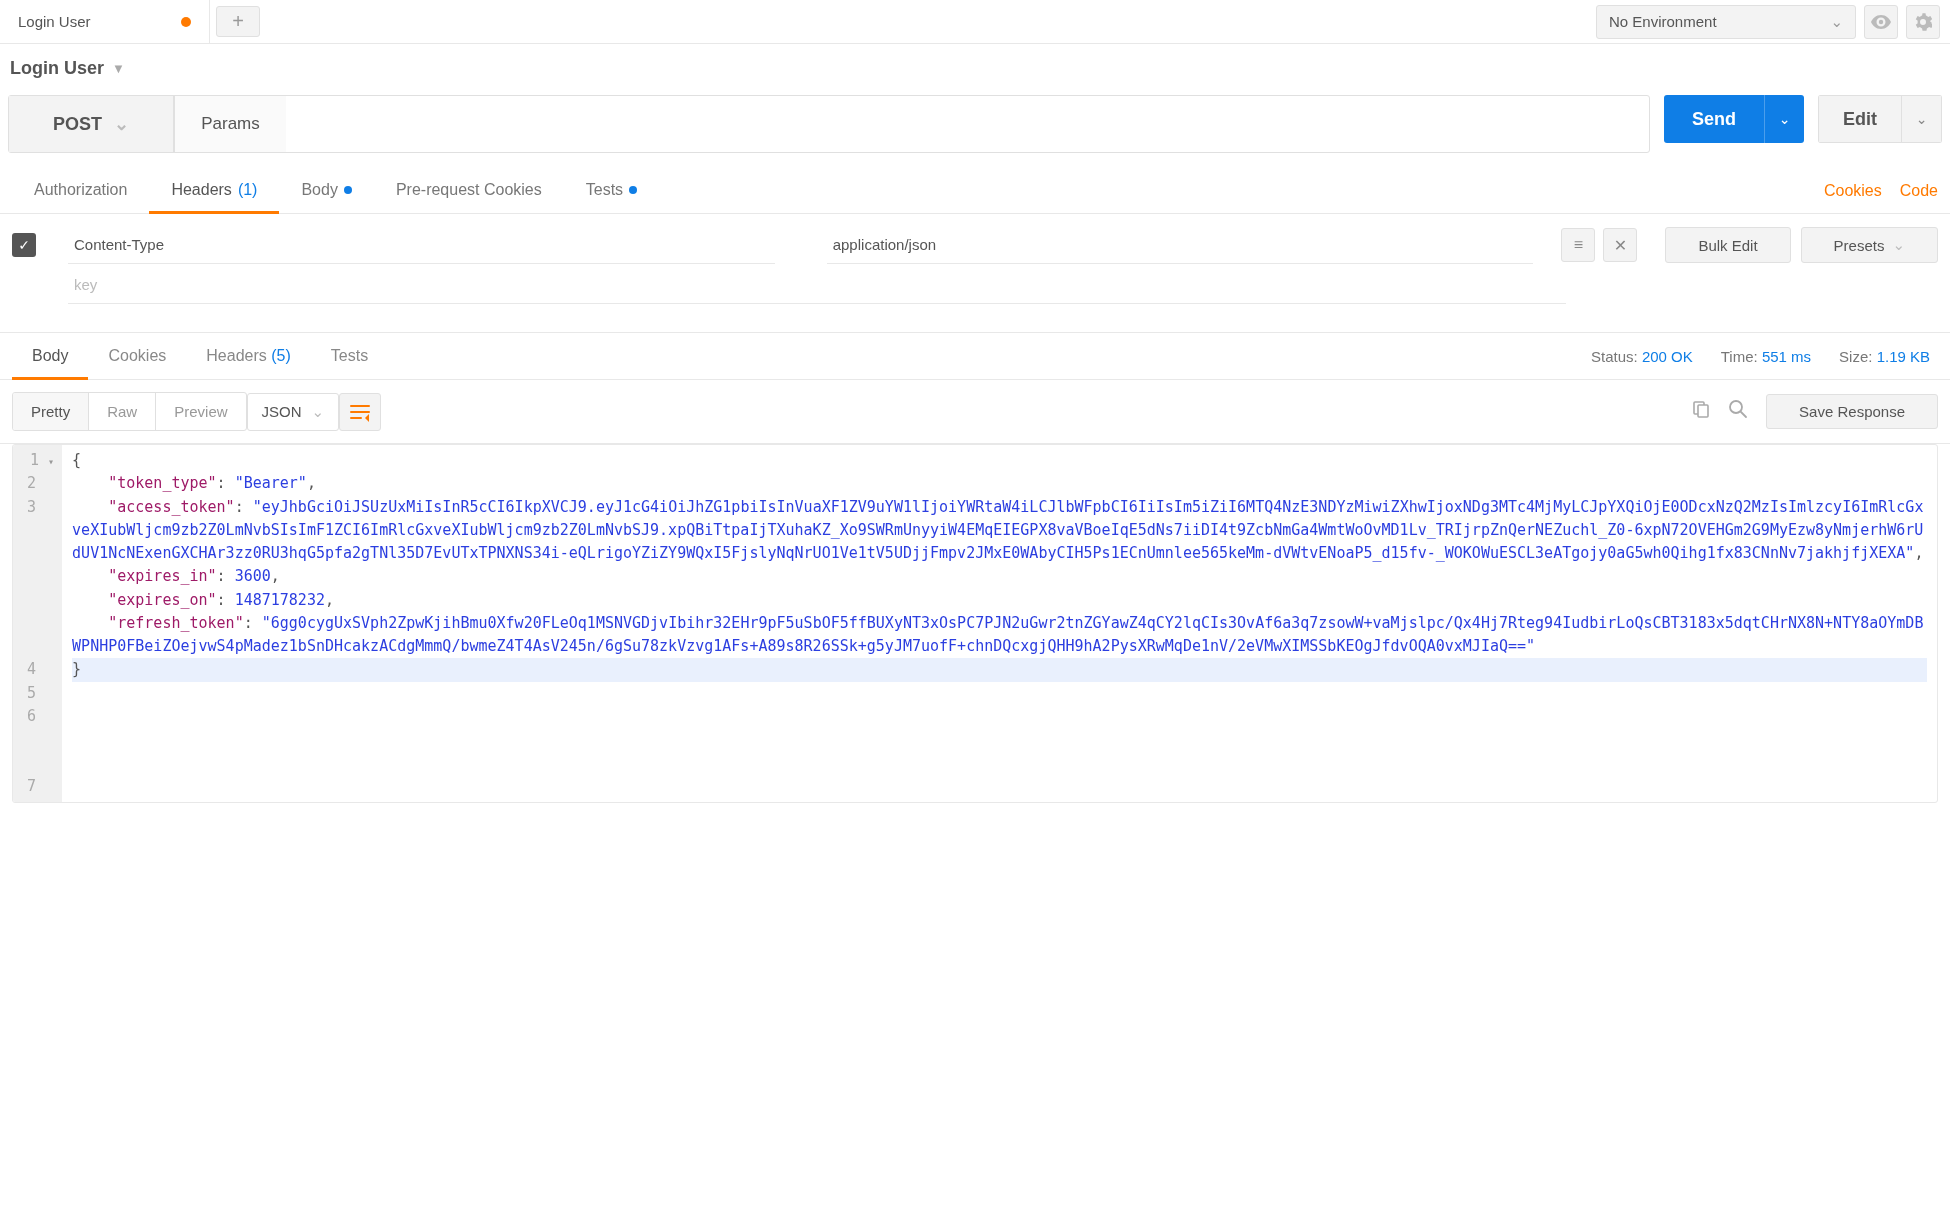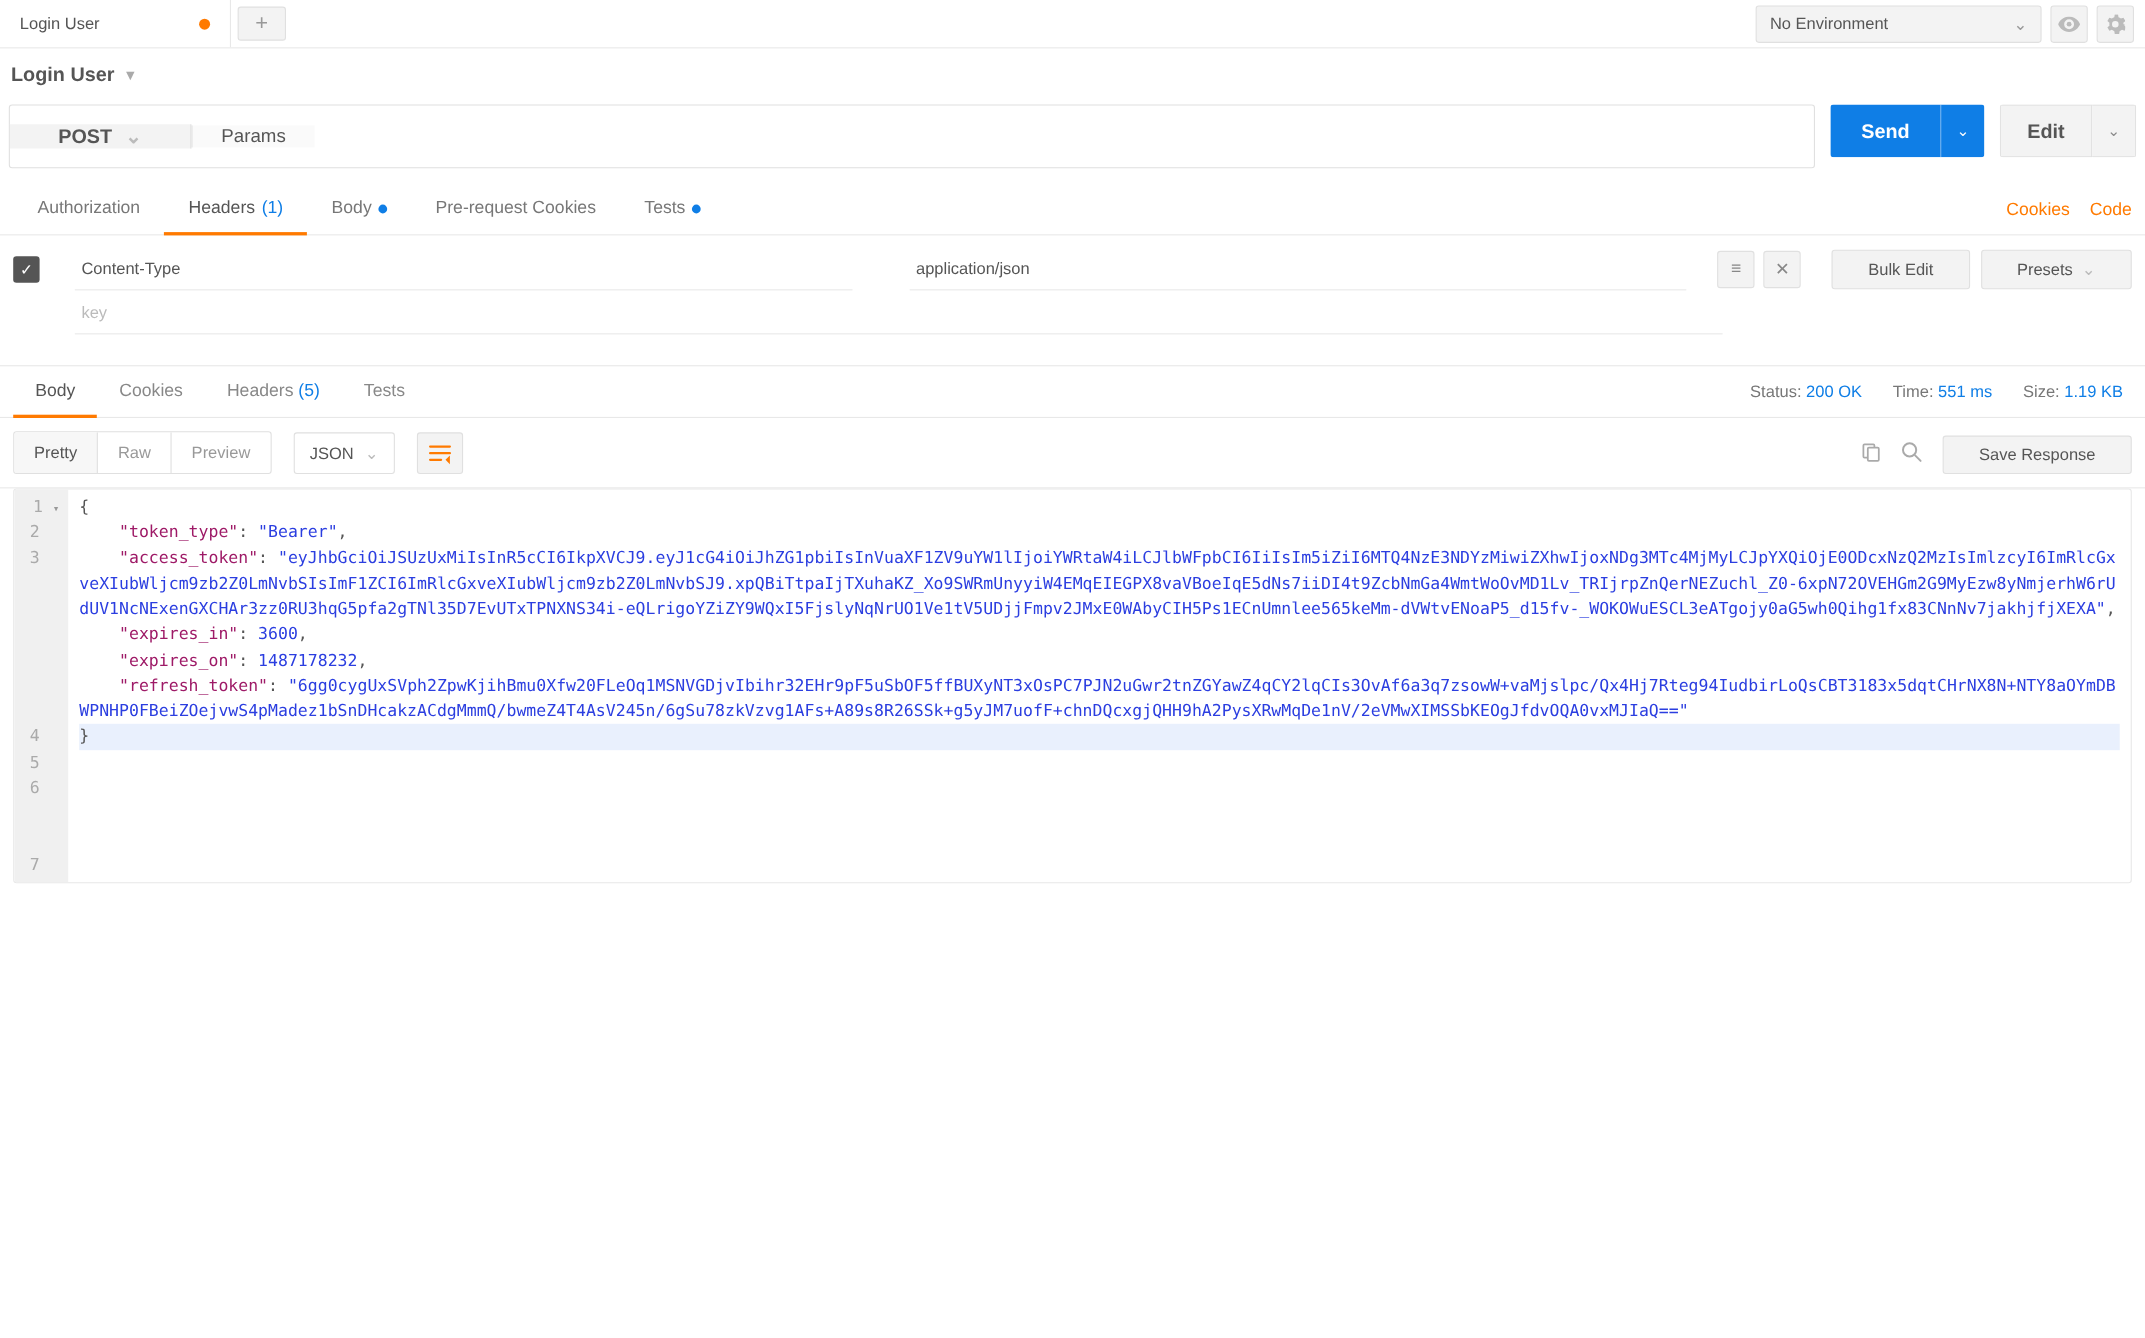--- a/index.html
+++ b/index.html
@@ -14,21 +14,21 @@
 .env-select { background: #f3f3f3; border: 1px solid #e0e0e0; border-radius: 3px; height: 34px; min-width: 260px; display: flex; align-items: center; padding: 0 12px; color: #565656; font-size: 15px; cursor: pointer; }
 .env-select .chev { margin-left: auto; color: #999; }
 .icon-btn { width: 34px; height: 34px; background: #f3f3f3; border: 1px solid #e0e0e0; border-radius: 3px; display: flex; align-items: center; justify-content: center; color: #888; cursor: pointer; }
 
 
 .crumb { padding: 14px 10px 16px; display: flex; align-items: center; gap: 8px; font-size: 18px; font-weight: 600; color: #555; }
 .crumb .chev { font-size: 13px; color: #aaa; }
 
 
 .reqbar { display: flex; align-items: stretch; gap: 14px; padding: 0 8px; }
-.method-url { display: flex; flex: 1; border: 1px solid #e0e0e0; border-radius: 3px; background: #fff; height: 58px; align-items: center; }
+.method-url { display: flex; flex: 1; border: 1px solid #e0e0e0; border-radius: 3px; background: #fff; height: 58px; }
 .method { width: 165px; background: #f3f3f3; border-right: 1px solid #e0e0e0; display: flex; align-items: center; justify-content: center; gap: 12px; font-size: 18px; font-weight: 600; color: #555; cursor: pointer; }
 .url { flex: 1; display: flex; align-items: center; padding: 0 18px; font-size: 17px; color: #555; }
 .params-btn { width: 112px; border-left: 1px solid #e0e0e0; display: flex; align-items: center; justify-content: center; font-size: 17px; color: #555; cursor: pointer; background: #fafafa; }
 .splitbtn { display: flex; border-radius: 3px; overflow: hidden; height: 48px; }
 .send { background: #0f7ee6; color: #fff; border: none; padding: 0 28px; font-size: 18px; font-weight: 600; display: flex; align-items: center; cursor: pointer; }
 .send-drop { background: #0f7ee6; color: #fff; width: 40px; display: flex; align-items: center; justify-content: center; border-left: 1px solid rgba(255,255,255,0.25); cursor: pointer; }
 .save { background: #f3f3f3; color: #555; border: 1px solid #e0e0e0; padding: 0 24px; font-size: 18px; font-weight: 600; display: flex; align-items: center; cursor: pointer; }
 .save-drop { background: #f3f3f3; border: 1px solid #e0e0e0; border-left: none; width: 40px; display: flex; align-items: center; justify-content: center; color: #888; cursor: pointer; }
 
 
@@ -55,21 +55,21 @@
 
 .resptabs { display: flex; align-items: center; border-bottom: 1px solid #e8e8e8; padding: 0 12px; border-top: 1px solid #e8e8e8; }
 .resptab { padding: 14px 20px; font-size: 16px; color: #888; cursor: pointer; position: relative; }
 .resptab.active { color: #555; }
 .resptab.active::after { content: ""; position: absolute; left: 0; right: 0; bottom: -1px; height: 3px; background: #ff7a00; }
 .resptab .count { color: #0f7ee6; }
 .statusline { margin-left: auto; display: flex; gap: 28px; font-size: 15px; color: #777; align-items: center; padding-right: 8px; }
 .statusline .val { color: #0f7ee6; }
 
 
-.fmtbar { display: flex; align-items: flex-end; padding: 12px; gap: 20px; border-bottom: 1px solid #e8e8e8; }
+.fmtbar { display: flex; align-items: center; padding: 12px; gap: 0; border-bottom: 1px solid #e8e8e8; }
 .seggroup { display: flex; border: 1px solid #e0e0e0; border-radius: 3px; overflow: hidden; }
 .seg { padding: 10px 18px; font-size: 15px; color: #999; cursor: pointer; border-right: 1px solid #e0e0e0; }
 .seg:last-child { border-right: none; }
 .seg.active { color: #555; background: #f7f7f7; }
 .type-sel { border: 1px solid #e0e0e0; border-radius: 3px; padding: 9px 14px; display: flex; align-items: center; gap: 10px; color: #555; font-size: 15px; cursor: pointer; background: #fff; }
 .wrap-btn { width: 42px; height: 38px; background: #f3f3f3; border: 1px solid #e0e0e0; border-radius: 3px; display: flex; align-items: center; justify-content: center; cursor: pointer; }
 .wrap-icon { width: 20px; height: 14px; position: relative; }
 .wrap-icon::before, .wrap-icon::after { content: ""; position: absolute; left: 0; height: 2px; background: #ff7a00; border-radius: 1px; }
 .wrap-icon::before { top: 0; width: 20px; }
 .wrap-icon::after { top: 6px; width: 20px; }

